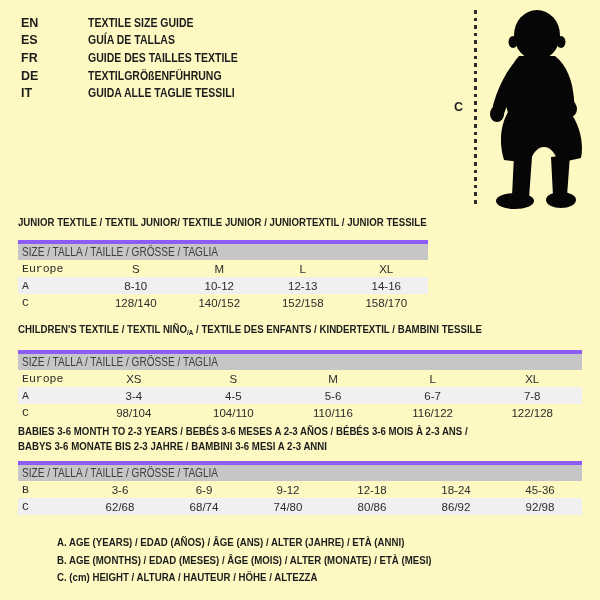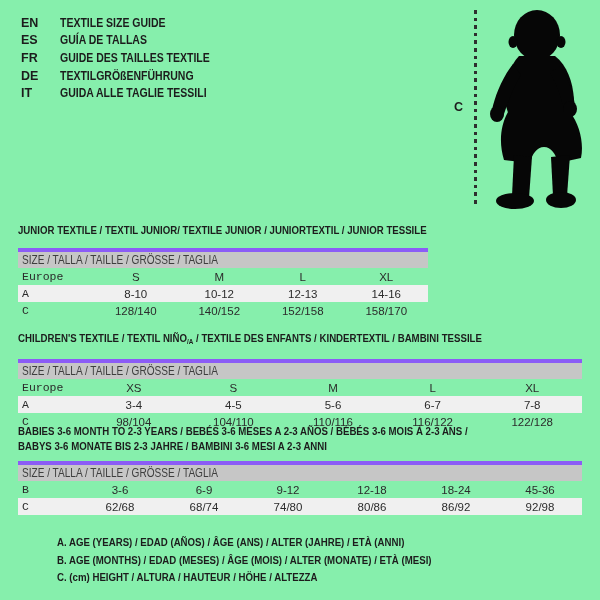--- a/index.html
+++ b/index.html
@@ -1,46 +1,46 @@
 <!DOCTYPE html>
 <html><head>
 <meta charset="utf-8">
 <style>
   html,body{margin:0;padding:0;}
   body{
     width:600px;height:600px;background:#ffffff;overflow:hidden;
     font-family:"Liberation Sans", sans-serif;
     -webkit-font-smoothing:antialiased;
   }
-  .page{position:relative;width:600px;height:600px;background:#86efac;}
+  .page{position:relative;width:600px;height:600px;background:#fef9c3;}
 
   
   .cond{display:inline-block;transform:scaleX(.84);transform-origin:0 50%;white-space:nowrap;}
 
   
   .lang-list{position:absolute;left:21px;top:14px;}
   .lang-row{display:flex;align-items:center;height:17.6px;}
   .lang-code{width:39px;font-weight:bold;font-size:12.5px;color:#1c1c1c;}
-  .lang-label{font-weight:bold;font-size:12.5px;color:#1c1c1c;}
+  .lang-label{font-weight:bold;font-size:12.5px;color:#1c1c1c;margin-left:28px;}
 
   
   .measure-line{
     position:absolute;left:474px;top:10px;width:2.6px;height:198px;
     background:repeating-linear-gradient(to bottom,#2e2e2e 0 3.6px,transparent 3.6px 7.6px);
   }
   .measure-label{
     position:absolute;left:454px;top:100px;
     font-weight:bold;font-size:12.5px;color:#1c1c1c;
   }
   .baby{position:absolute;left:487px;top:8px;}
 
   
   .sec{position:absolute;left:18px;}
-  .sec1{top:216px;width:410px;margin-top:8px;}
-  .sec2{top:332px;width:564px;}
+  .sec1{top:216px;width:410px;}
+  .sec2{top:323px;width:564px;}
   .sec3{top:424px;width:564px;}
   .tbl-title{font-weight:bold;font-size:11.5px;color:#1c1c1c;line-height:13px;}
   .sec3 .tbl-title{line-height:15px;}
   .sub{font-size:7.5px;vertical-align:-2px;}
   .size-band{
     margin-top:11px;border-top:4px solid #8b5cf6;background:#c6c6c6;
     height:16px;line-height:16px;padding-left:4px;font-size:12px;color:#3e3e3e;
   }
   .sec3 .size-band{margin-top:7px;}
   .tbl{border-collapse:collapse;table-layout:fixed;width:100%;font-size:11.5px;color:#2b2b2b;}

